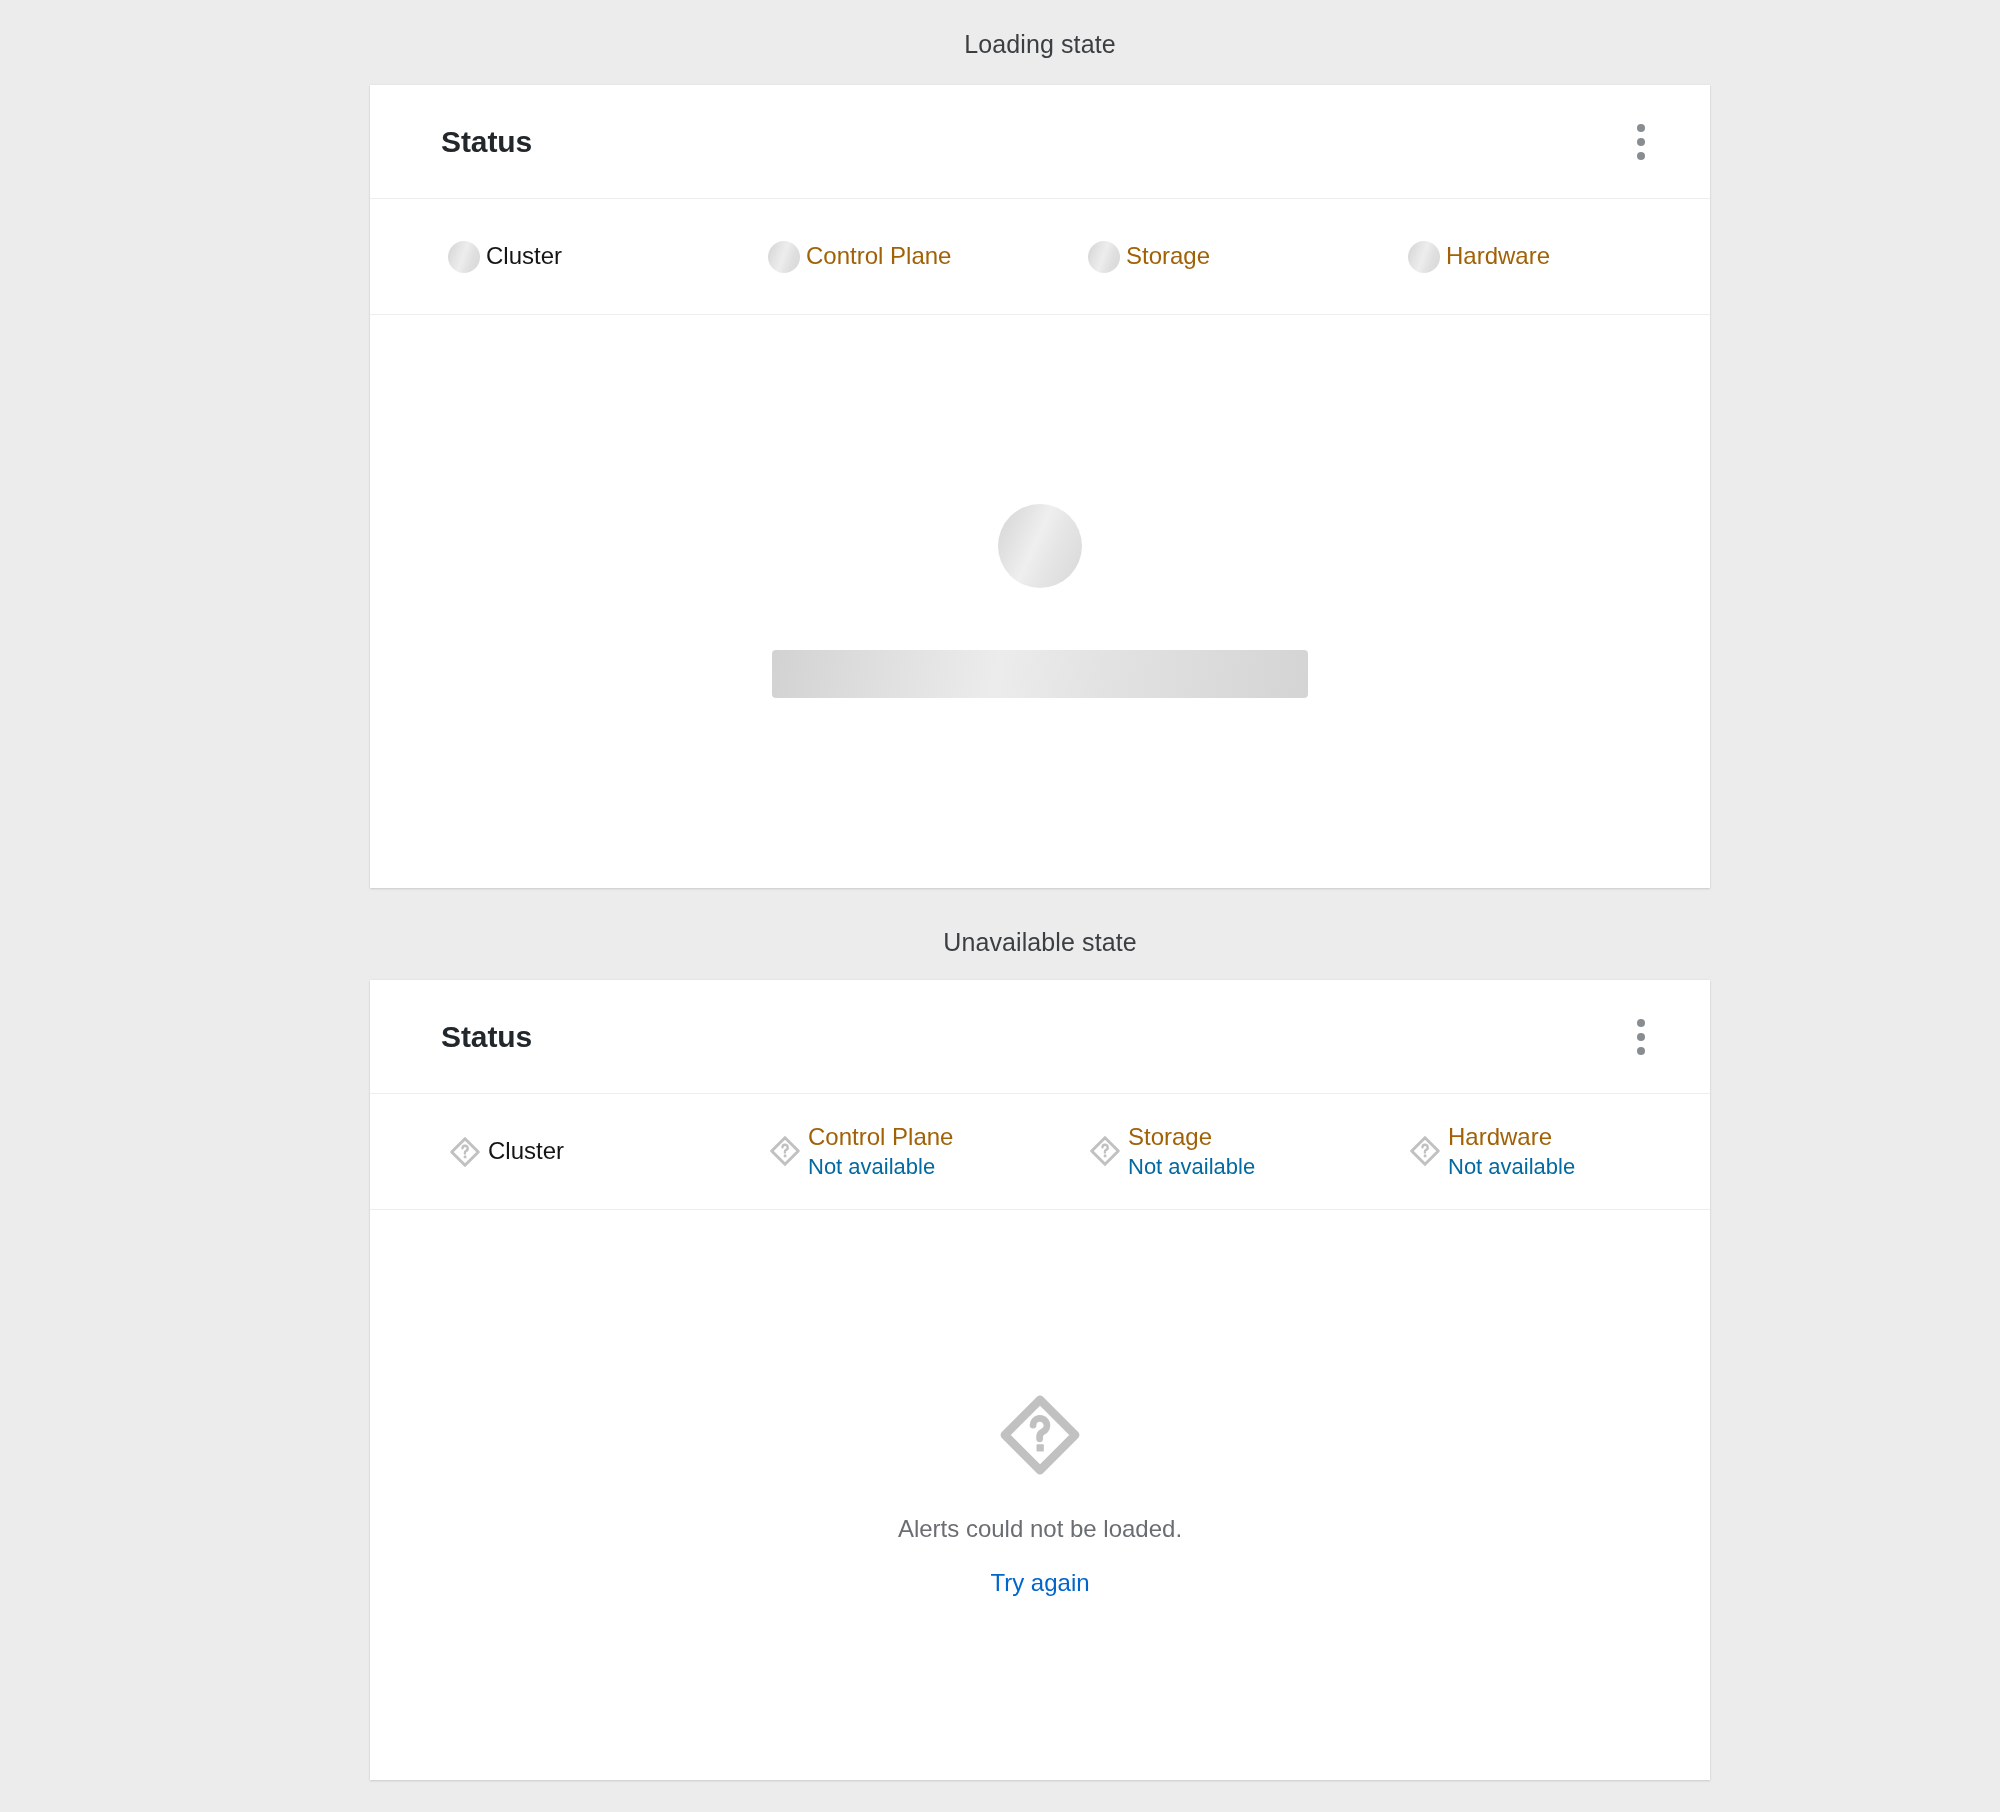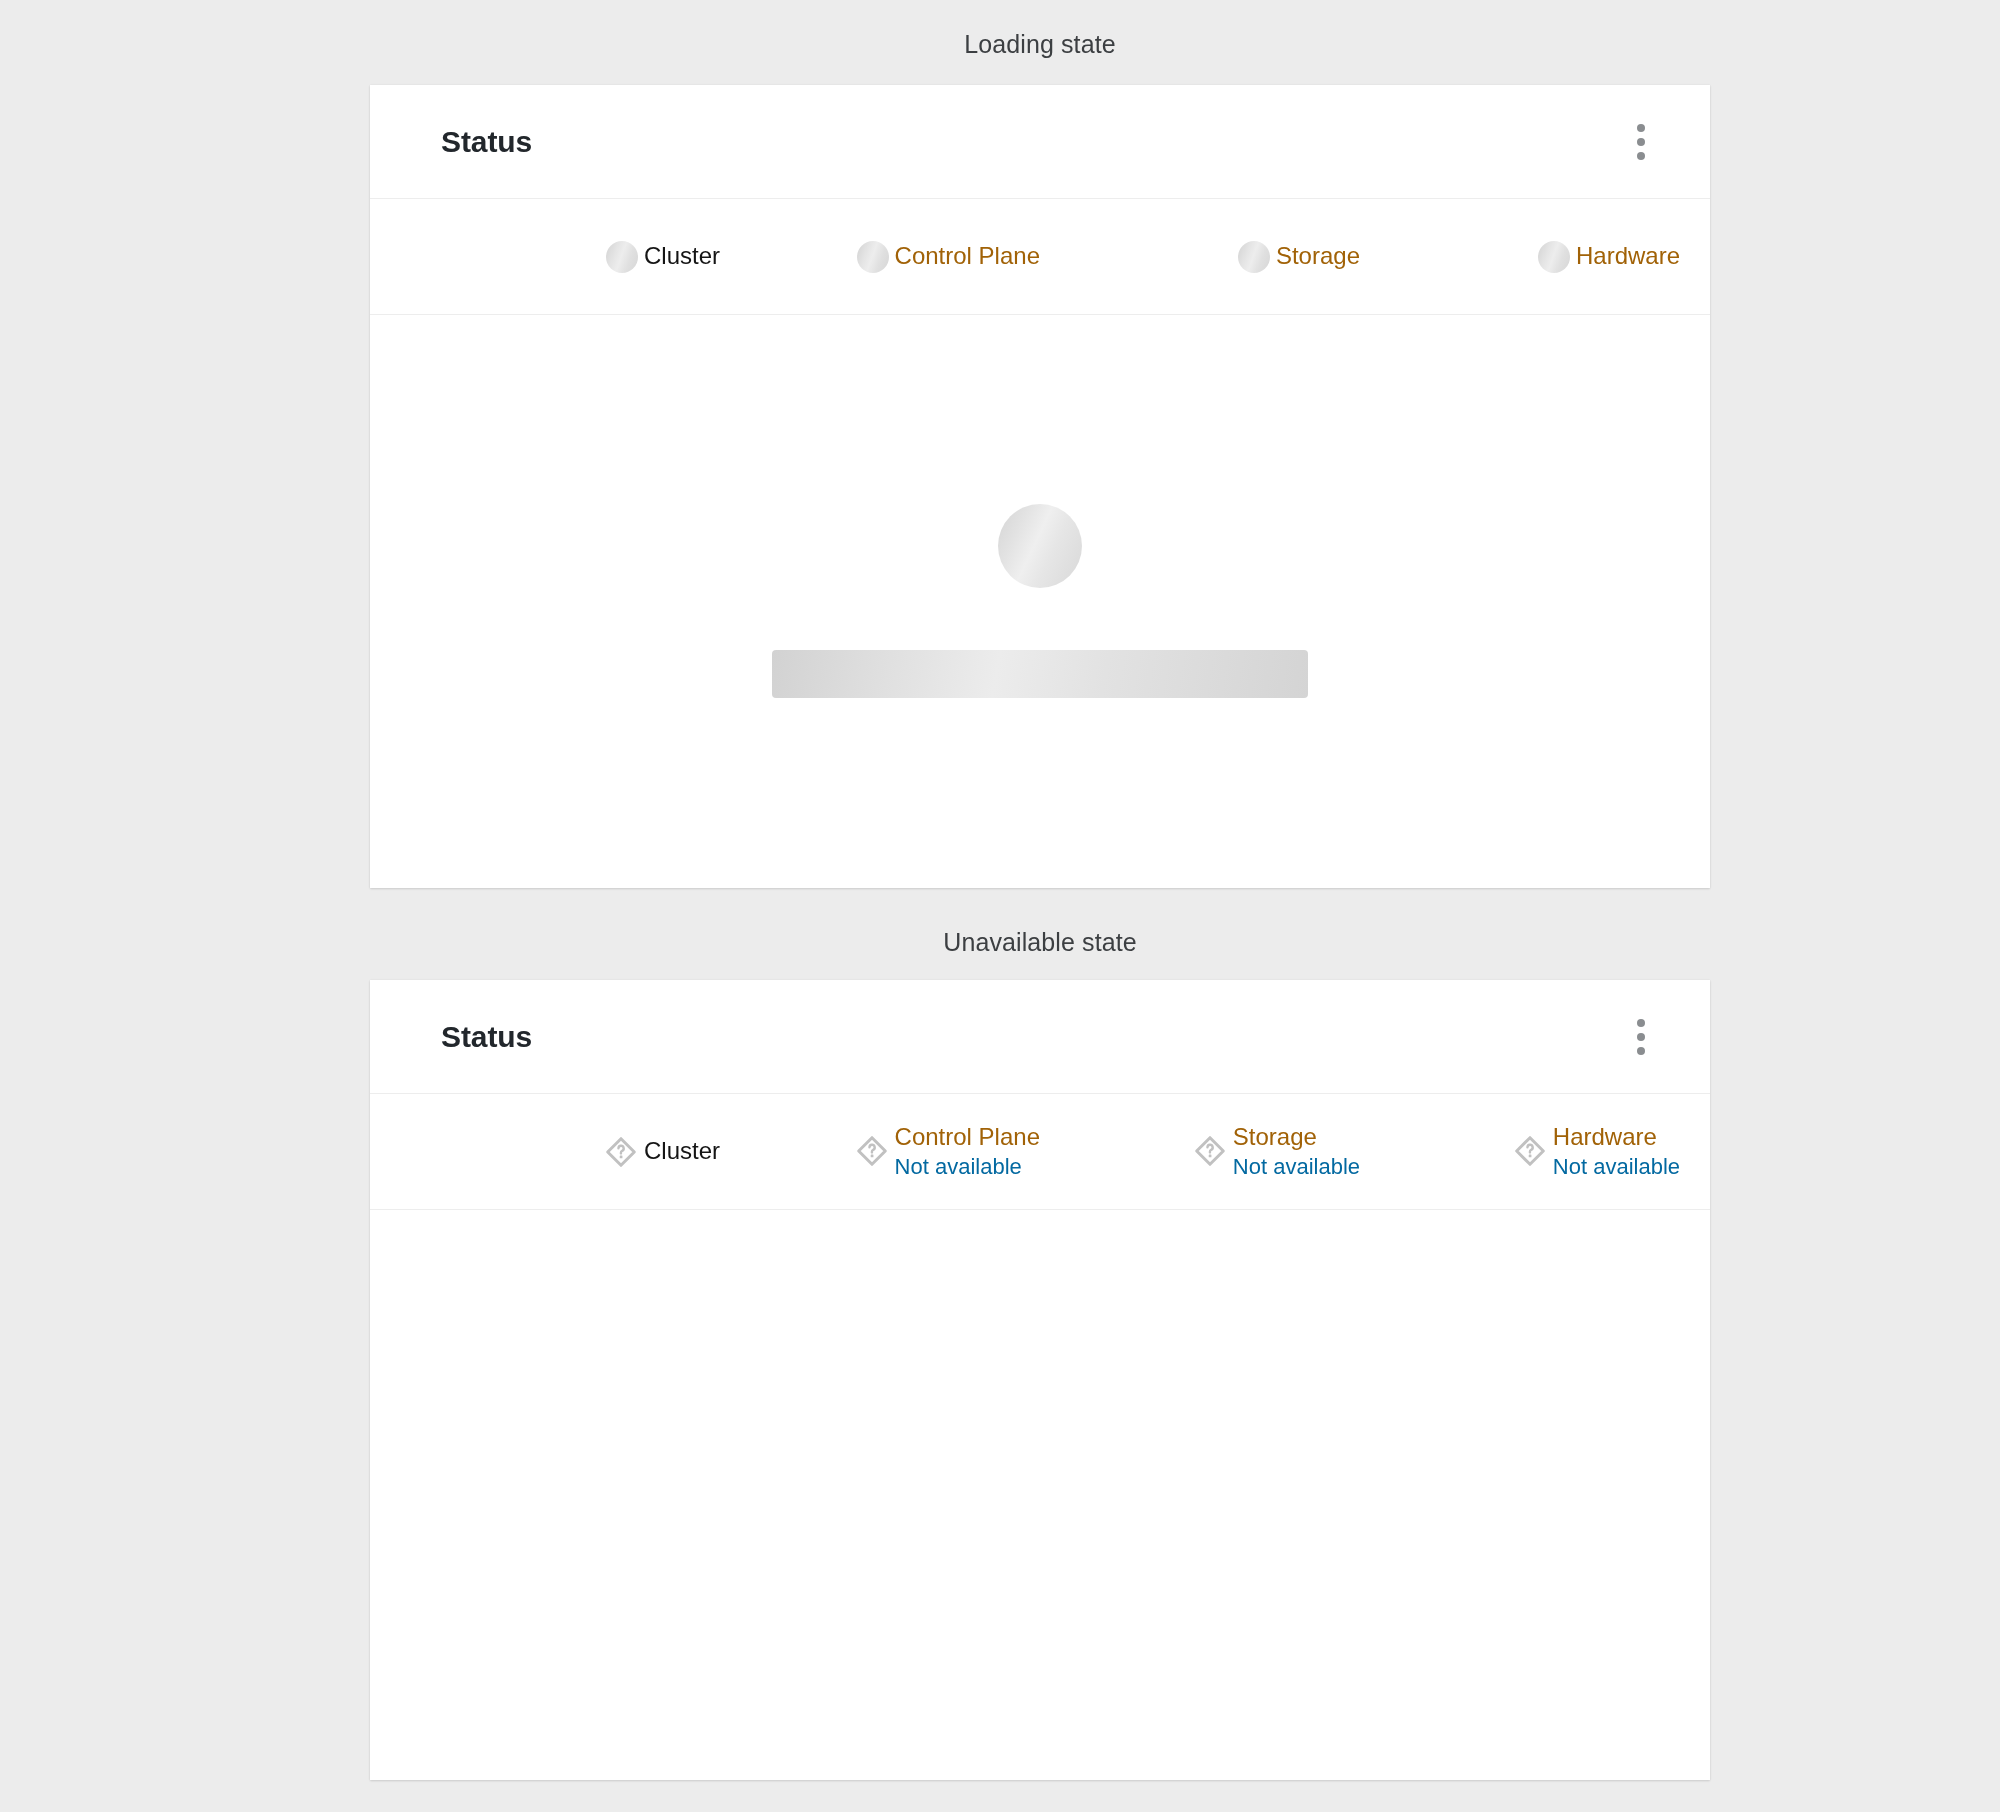--- a/index.html
+++ b/index.html
@@ -85,21 +85,20 @@
   }
   #row-loading { height: 116px; align-items: center; }
   #row-unavailable { height: 116px; align-items: center; }
 
   .status-item {
     flex: 1;
     display: flex;
     align-items: center;
     gap: 6px;
     padding-left: 48px;
-    justify-content: flex-end;
   }
   #row-loading .status-item { padding-left: 48px; }
 
   .status-text { line-height: 1.18; }
   .status-label {
     font-size: 24px;
     color: #151515;
     white-space: nowrap;
   }
   .status-label.link {
@@ -275,16 +274,25 @@
           <rect x="11.1" y="14.5" width="1.9" height="1.9" rx="0.25" fill="#c1c1c1"></rect>
         </svg>
         <div class="status-text">
           <div class="status-label link">Hardware</div>
           <div class="status-sub">Not available</div>
         </div>
       </div>
 
     </div>
 
+    <div class="card-body" id="body-unavailable">
+      <svg width="88" height="88" viewBox="0 0 24 24">
+        <path d="M12 2.4 21.6 12 12 21.6 2.4 12z" fill="none" stroke="#c1c1c1" stroke-width="2.3" stroke-linejoin="round"></path>
+        <path d="M10.1 9.3a1.9 1.9 0 1 1 2.68 1.8c-.52.26-.88.72-.88 1.34v.6" fill="none" stroke="#c1c1c1" stroke-width="1.85" stroke-linecap="round"></path>
+        <rect x="11.05" y="14.5" width="2.0" height="2.0" rx="0.25" fill="#c1c1c1"></rect>
+      </svg>
+      <div class="empty-msg">Alerts could not be loaded.</div>
+      <div class="empty-link">Try again</div>
+    </div>
 
   </div>
 
 </div>
 
 </body></html>

